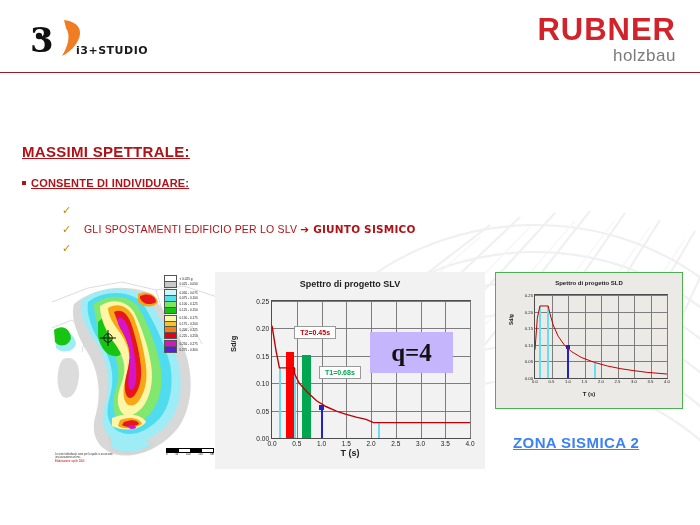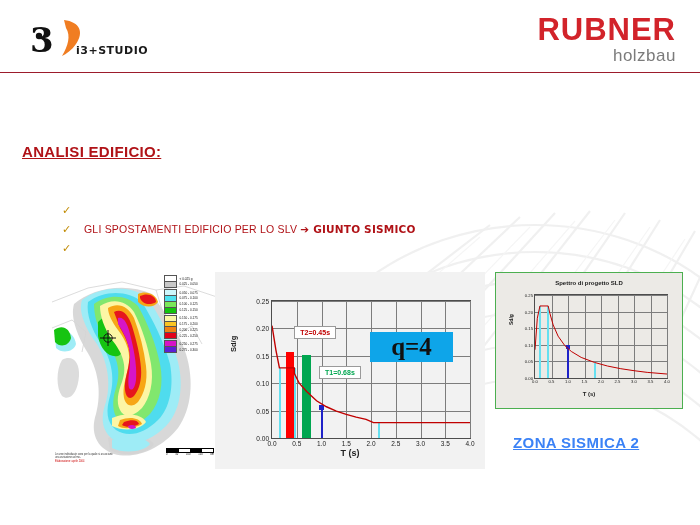--- a/index.html
+++ b/index.html
@@ -109,22 +109,22 @@
     white-space:nowrap;transform:translateX(-50%);}
   .gl{position:absolute;background:#7d7d7d;}
 
   .annot{
     position:absolute;background:#fff;border:1px solid #9a9a9a;
     font-size:7px;font-weight:bold;padding:2px 5px;white-space:nowrap;
   }
 
   
   .qbox{
-    position:absolute;left:370px;top:332px;width:83px;height:30px;
-    background:#0ea5e9;display:flex;align-items:center;justify-content:center;
+    position:absolute;left:370px;top:332px;width:83px;height:41px;
+    background:#c4b5fd;display:flex;align-items:center;justify-content:center;
     font-size:25px;font-weight:bold;color:#111;
     font-family:"Liberation Serif",serif;
   }
 
   
   .sld{
     position:absolute;left:495px;top:272px;width:186px;height:135px;
     background:#eceae6;border:1.5px solid #4caf50;
   }
   .sld .ctitle{position:absolute;left:0;top:7px;width:186px;text-align:center;
@@ -185,22 +185,25 @@
       <span class="i3text">i3+STUDIO</span>
     </div>
 
     <div class="rubner">
       <div class="r1">RUBNER</div>
       <div class="r2">holzbau</div>
     </div>
   </div>
   <div class="hrule"></div>
 
-  <div class="sect-title">ANALISI EDIFICIO:</div>
-
+  <div class="sect-title">MASSIMI SPETTRALE:</div>
+
+  <div class="bullet1">
+    <span class="sq"></span><span class="u">CONSENTE DI INDIVIDUARE:</span>
+  </div>
 
   <div class="checklist">
     <div class="chk-row">
       <span class="chk-mark">✓</span>
     </div>
     <div class="chk-row">
       <span class="chk-mark">✓</span>
       <span class="chk-txt"><span>GLI SPOSTAMENTI EDIFICIO PER LO SLV </span><b class="arrow">➔ GIUNTO SISMICO</b><span></span></span>
     </div>
     <div class="chk-row">
@@ -337,20 +340,21 @@
           <span>0</span>
           <span>50</span>
           <span>100</span>
           <span>150</span>
           <span>km</span>
         </div>
     </div>
   </div>
 
   <div class="slv">
+    <div class="ctitle">Spettro di progetto SLV</div>
     <div class="ylabSLV">Sd/g</div>
     <div class="xlabSLV">T (s)</div>
     <div class="plotSLV" id="plotSLV">
         <div class="xtickSLV" style="left: 0px;">0.0</div>
         <div class="gl" style="left: 24.75px; top: 0px; width: 1px; height: 137px;"></div>
         <div class="xtickSLV" style="left: 24.75px;">0.5</div>
         <div class="gl" style="left: 49.5px; top: 0px; width: 1px; height: 137px;"></div>
         <div class="xtickSLV" style="left: 49.5px;">1.0</div>
         <div class="gl" style="left: 74.25px; top: 0px; width: 1px; height: 137px;"></div>
         <div class="xtickSLV" style="left: 74.25px;">1.5</div>

